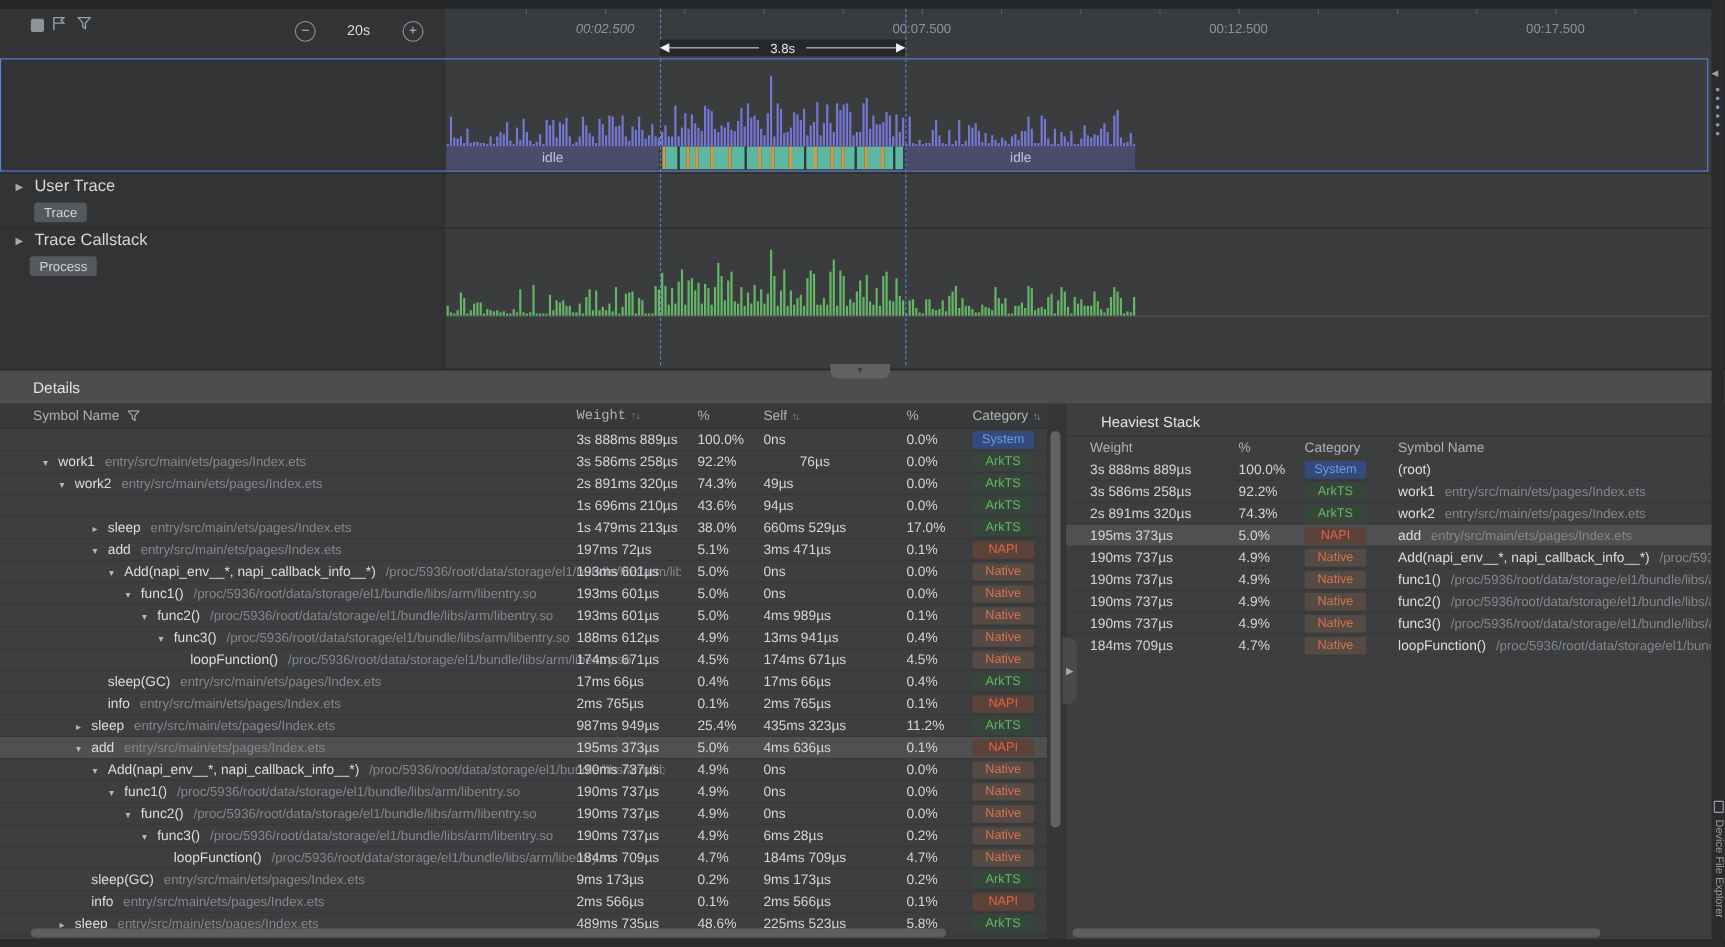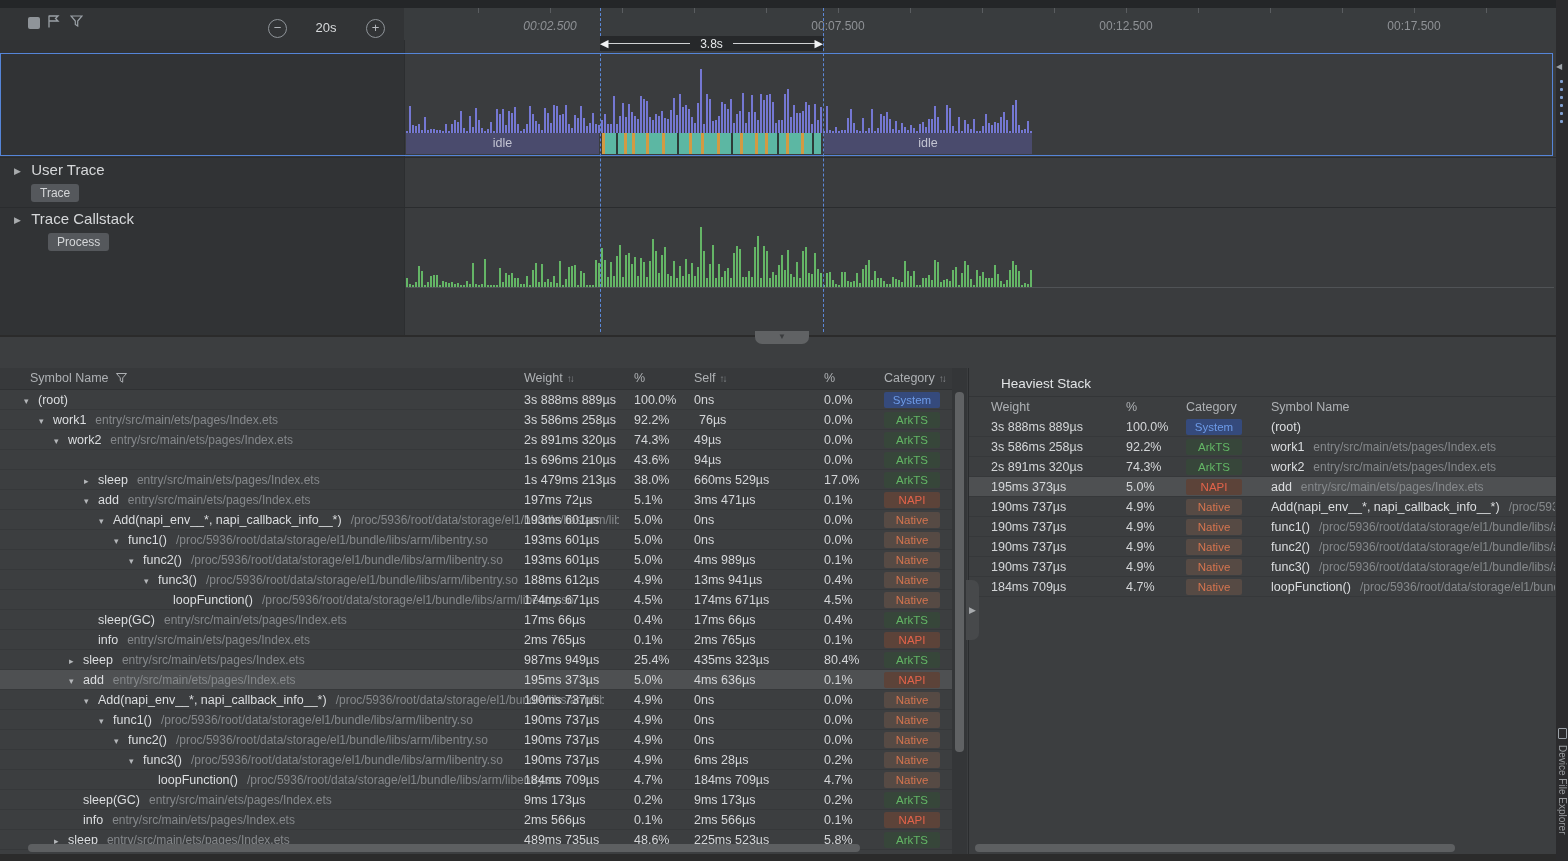--- a/index.html
+++ b/index.html
@@ -607,60 +607,62 @@
     <div id="usertrace-left">
       <span class="trk-exp">▶</span>
       <span class="trk-title" style="color:#d6d8da;">User Trace</span>
       <div style="margin-left:17px;"><span class="badge-big gray-badge">Trace</span></div>
     </div>
 
     <div class="rowline" style="top:167px;"></div>
     <div id="native-left">
       <span class="trk-exp">▶</span>
       <span class="trk-title" style="color:#d6d8da;">Trace Callstack</span>
-      <div style="margin-left:34px;"><span class="badge-big gray-badge">Process</span></div>
+      <div style="margin-left:13px;"><span class="badge-big gray-badge">Process</span></div>
     </div>
   </div>
 
   <div class="dash" style="left:600px;"></div>
   <div class="dash" style="left:823px;"></div>
   <div id="measure">
     <span class="arrow">◀</span>
     <span class="line"></span>
     <span class="mlabel">3.8s</span>
     <span class="line"></span>
     <span class="arrow">▶</span>
   </div>
 
   <div id="details" class="abs">
     <div id="collapse-tab">▼</div>
+    <div id="dtitlebar">
+      <div id="dtitle">Details</div>
+    </div>
     <div id="dheader">
       <span class="hcol" style="left:30px;"><span>Symbol Name</span><span class="funnel"><svg width="11" height="10" viewBox="0 0 11 10">
               <path d="M0.5 0.5 h10 l-3.8 4.4 v4.3 l-2.4 -1.5 v-2.8 Z" fill="none" stroke="#aeb1b4" stroke-width="1"></path>
             </svg></span></span>
-      <span class="hcol" style="left:524px;"><span>Weight</span><span class="sorticons">↑↓</span></span>
+      <span class="hcol" style="left:524px;font-family:Liberation Mono, monospace;"><span>Weight</span><span class="sorticons">↑↓</span></span>
       <span class="hcol" style="left:634px;">%</span>
       <span class="hcol" style="left:694px;"><span>Self</span><span class="sorticons">↑↓</span></span>
       <span class="hcol" style="left:824px;">%</span>
       <span class="hcol" style="left:884px;"><span>Category</span><span class="sorticons">↑↓</span></span>
     </div>
     <div id="drows">
         <div class="drow">
-          <div class="dname" style="padding-left: 24px;"><span class="exp">▾</span><span class="sym">(root)</span></div>
           <span class="dcol" style="left: 524px;">3s 888ms 889µs</span>
           <span class="dcol" style="left: 634px;">100.0%</span>
           <span class="dcol" style="left: 694px;">0ns</span>
           <span class="dcol" style="left: 824px;">0.0%</span>
           <span class="badge" style="left: 884px; background: rgb(53, 74, 124); color: rgb(109, 155, 232);">System</span>
         </div>
         <div class="drow">
           <div class="dname" style="padding-left: 39px;"><span class="exp">▾</span><span class="sym">work1</span><span class="path">entry/src/main/ets/pages/Index.ets</span></div>
           <span class="dcol" style="left: 524px;">3s 586ms 258µs</span>
           <span class="dcol" style="left: 634px;">92.2%</span>
-          <span class="dcol" style="left: 699px;">76µs</span>
+          <span class="dcol" style="left: 727px;">76µs</span>
           <span class="dcol" style="left: 824px;">0.0%</span>
           <span class="badge" style="left: 884px; background: rgb(55, 70, 58); color: rgb(99, 182, 101);">ArkTS</span>
         </div>
         <div class="drow">
           <div class="dname" style="padding-left: 54px;"><span class="exp">▾</span><span class="sym">work2</span><span class="path">entry/src/main/ets/pages/Index.ets</span></div>
           <span class="dcol" style="left: 524px;">2s 891ms 320µs</span>
           <span class="dcol" style="left: 634px;">74.3%</span>
           <span class="dcol" style="left: 694px;">49µs</span>
           <span class="dcol" style="left: 824px;">0.0%</span>
           <span class="badge" style="left: 884px; background: rgb(55, 70, 58); color: rgb(99, 182, 101);">ArkTS</span>
@@ -742,21 +744,21 @@
           <span class="dcol" style="left: 634px;">0.1%</span>
           <span class="dcol" style="left: 694px;">2ms 765µs</span>
           <span class="dcol" style="left: 824px;">0.1%</span>
           <span class="badge" style="left: 884px; background: rgb(92, 67, 57); color: rgb(226, 99, 74);">NAPI</span>
         </div>
         <div class="drow">
           <div class="dname" style="padding-left: 69px;"><span class="exp">▸</span><span class="sym">sleep</span><span class="path">entry/src/main/ets/pages/Index.ets</span></div>
           <span class="dcol" style="left: 524px;">987ms 949µs</span>
           <span class="dcol" style="left: 634px;">25.4%</span>
           <span class="dcol" style="left: 694px;">435ms 323µs</span>
-          <span class="dcol" style="left: 824px;">80.4%</span>
+          <span class="dcol" style="left: 824px;">11.2%</span>
           <span class="badge" style="left: 884px; background: rgb(55, 70, 58); color: rgb(99, 182, 101);">ArkTS</span>
         </div>
         <div class="drow sel">
           <div class="dname" style="padding-left: 69px;"><span class="exp">▾</span><span class="sym">add</span><span class="path">entry/src/main/ets/pages/Index.ets</span></div>
           <span class="dcol" style="left: 524px;">195ms 373µs</span>
           <span class="dcol" style="left: 634px;">5.0%</span>
           <span class="dcol" style="left: 694px;">4ms 636µs</span>
           <span class="dcol" style="left: 824px;">0.1%</span>
           <span class="badge" style="left: 884px; background: rgb(92, 67, 57); color: rgb(226, 99, 74);">NAPI</span>
         </div>

